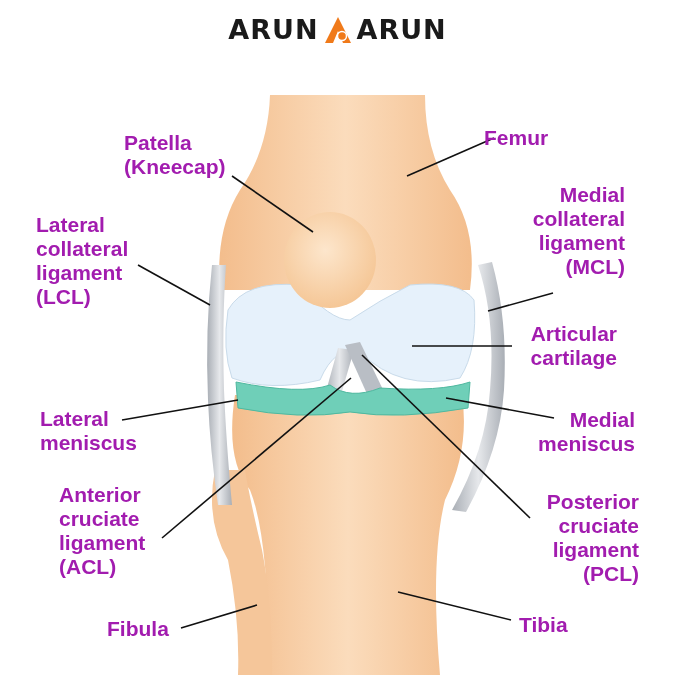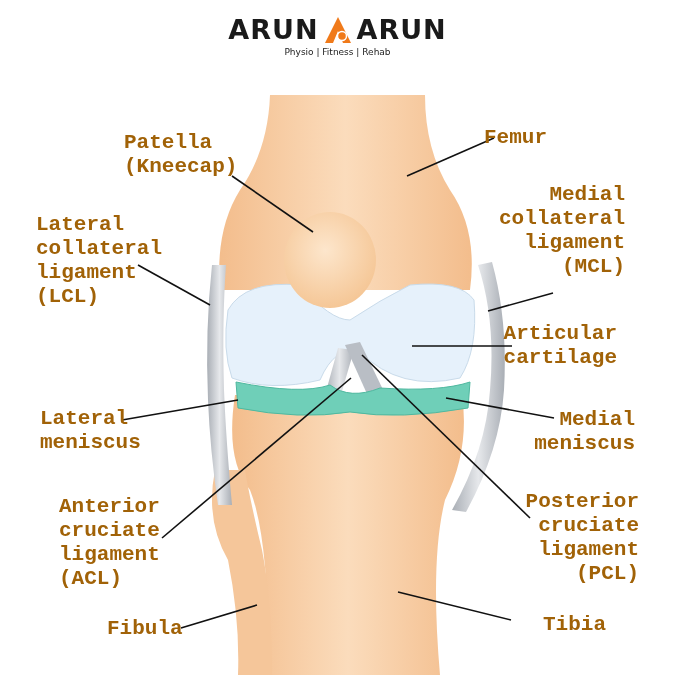--- a/index.html
+++ b/index.html
@@ -3,39 +3,38 @@
 <meta charset="utf-8">
 <style>
   html, body { margin:0; padding:0; background:#ffffff; }
   body { width:675px; height:675px; position:relative; overflow:hidden;
          font-family:"Liberation Sans", sans-serif; }
   .logo { position:absolute; left:0; top:14px; width:675px; text-align:center; }
   .logo-word { font-family:"DejaVu Sans", sans-serif; font-weight:bold; font-size:27px; color:#1a1a1a; letter-spacing:1px; display:inline-flex; align-items:center; gap:2px;justify-content:flex-end; }
   .logo-a { display:inline-block; width:30px; height:30px; position:relative; margin:0 2px; }
   .logo-tag { font-family:"DejaVu Sans", sans-serif; font-size:9px; color:#222; margin-top:2px; }
   .logo-by { font-family:"DejaVu Sans", sans-serif; font-size:8px; letter-spacing:1.5px; color:#222; margin-top:2px; }
-  .label { position:absolute; font-family:Liberation Mono, monospace; font-weight:bold; font-size:21px; line-height:24px; color:#a16207; white-space:pre; }
+  .label { position:absolute; font-family:Liberation Sans, sans-serif; font-weight:bold; font-size:21px; line-height:24px; color:#a21caf; white-space:pre; }
   .label.right { text-align:right; }
   svg.diagram { position:absolute; left:0; top:0; }
 </style>
 </head>
 <body>
 
 <div class="logo">
   <div class="logo-word">
     <span>ARUN</span>
     <span class="logo-a">
       <svg width="30" height="30" viewBox="0 0 30 30">
         <path d="M15 2 L28 28 L20 28 L15 16 L10 28 L2 28 Z" fill="#f07a1a"></path>
         <circle cx="19" cy="21" r="4.5" fill="#f07a1a" stroke="#fff" stroke-width="1.5"></circle>
       </svg>
     </span>
     <span>ARUN</span>
   </div>
-  <div class="logo-tag">Physio | Fitness | Rehab</div>
 </div>
 
 <svg class="diagram" width="675" height="675" viewBox="0 0 675 675">
   <defs>
     <linearGradient id="boneG" x1="0" x2="1" y1="0" y2="0">
       <stop offset="0" stop-color="#f3bd8c"></stop>
       <stop offset="0.5" stop-color="#fbdcbc"></stop>
       <stop offset="1" stop-color="#f3bd8c"></stop>
     </linearGradient>
     <linearGradient id="ligG" x1="0" x2="1">
@@ -93,22 +92,22 @@
 <div class="label right" style="right:50px;top:183px;">Medial
 collateral
 ligament
 (MCL)</div>
 <div class="label right" style="right:58px;top:322px;margin-left:25px;">Articular
 cartilage</div>
 <div class="label" style="left:40px;top:407px;">Lateral
 meniscus</div>
 <div class="label right" style="right:40px;top:408px;">Medial
 meniscus</div>
-<div class="label" style="left:59px;top:495px;">Anterior
+<div class="label" style="left:59px;top:483px;">Anterior
 cruciate
 ligament
 (ACL)</div>
 <div class="label right" style="right:36px;top:490px;">Posterior
 cruciate
 ligament
 (PCL)</div>
 <div class="label" style="left:107px;top:617px;">Fibula</div>
-<div class="label" style="left:519px;top:613px;margin-left:24px;">Tibia</div>
+<div class="label" style="left:519px;top:613px;">Tibia</div>
 
 </body></html>

